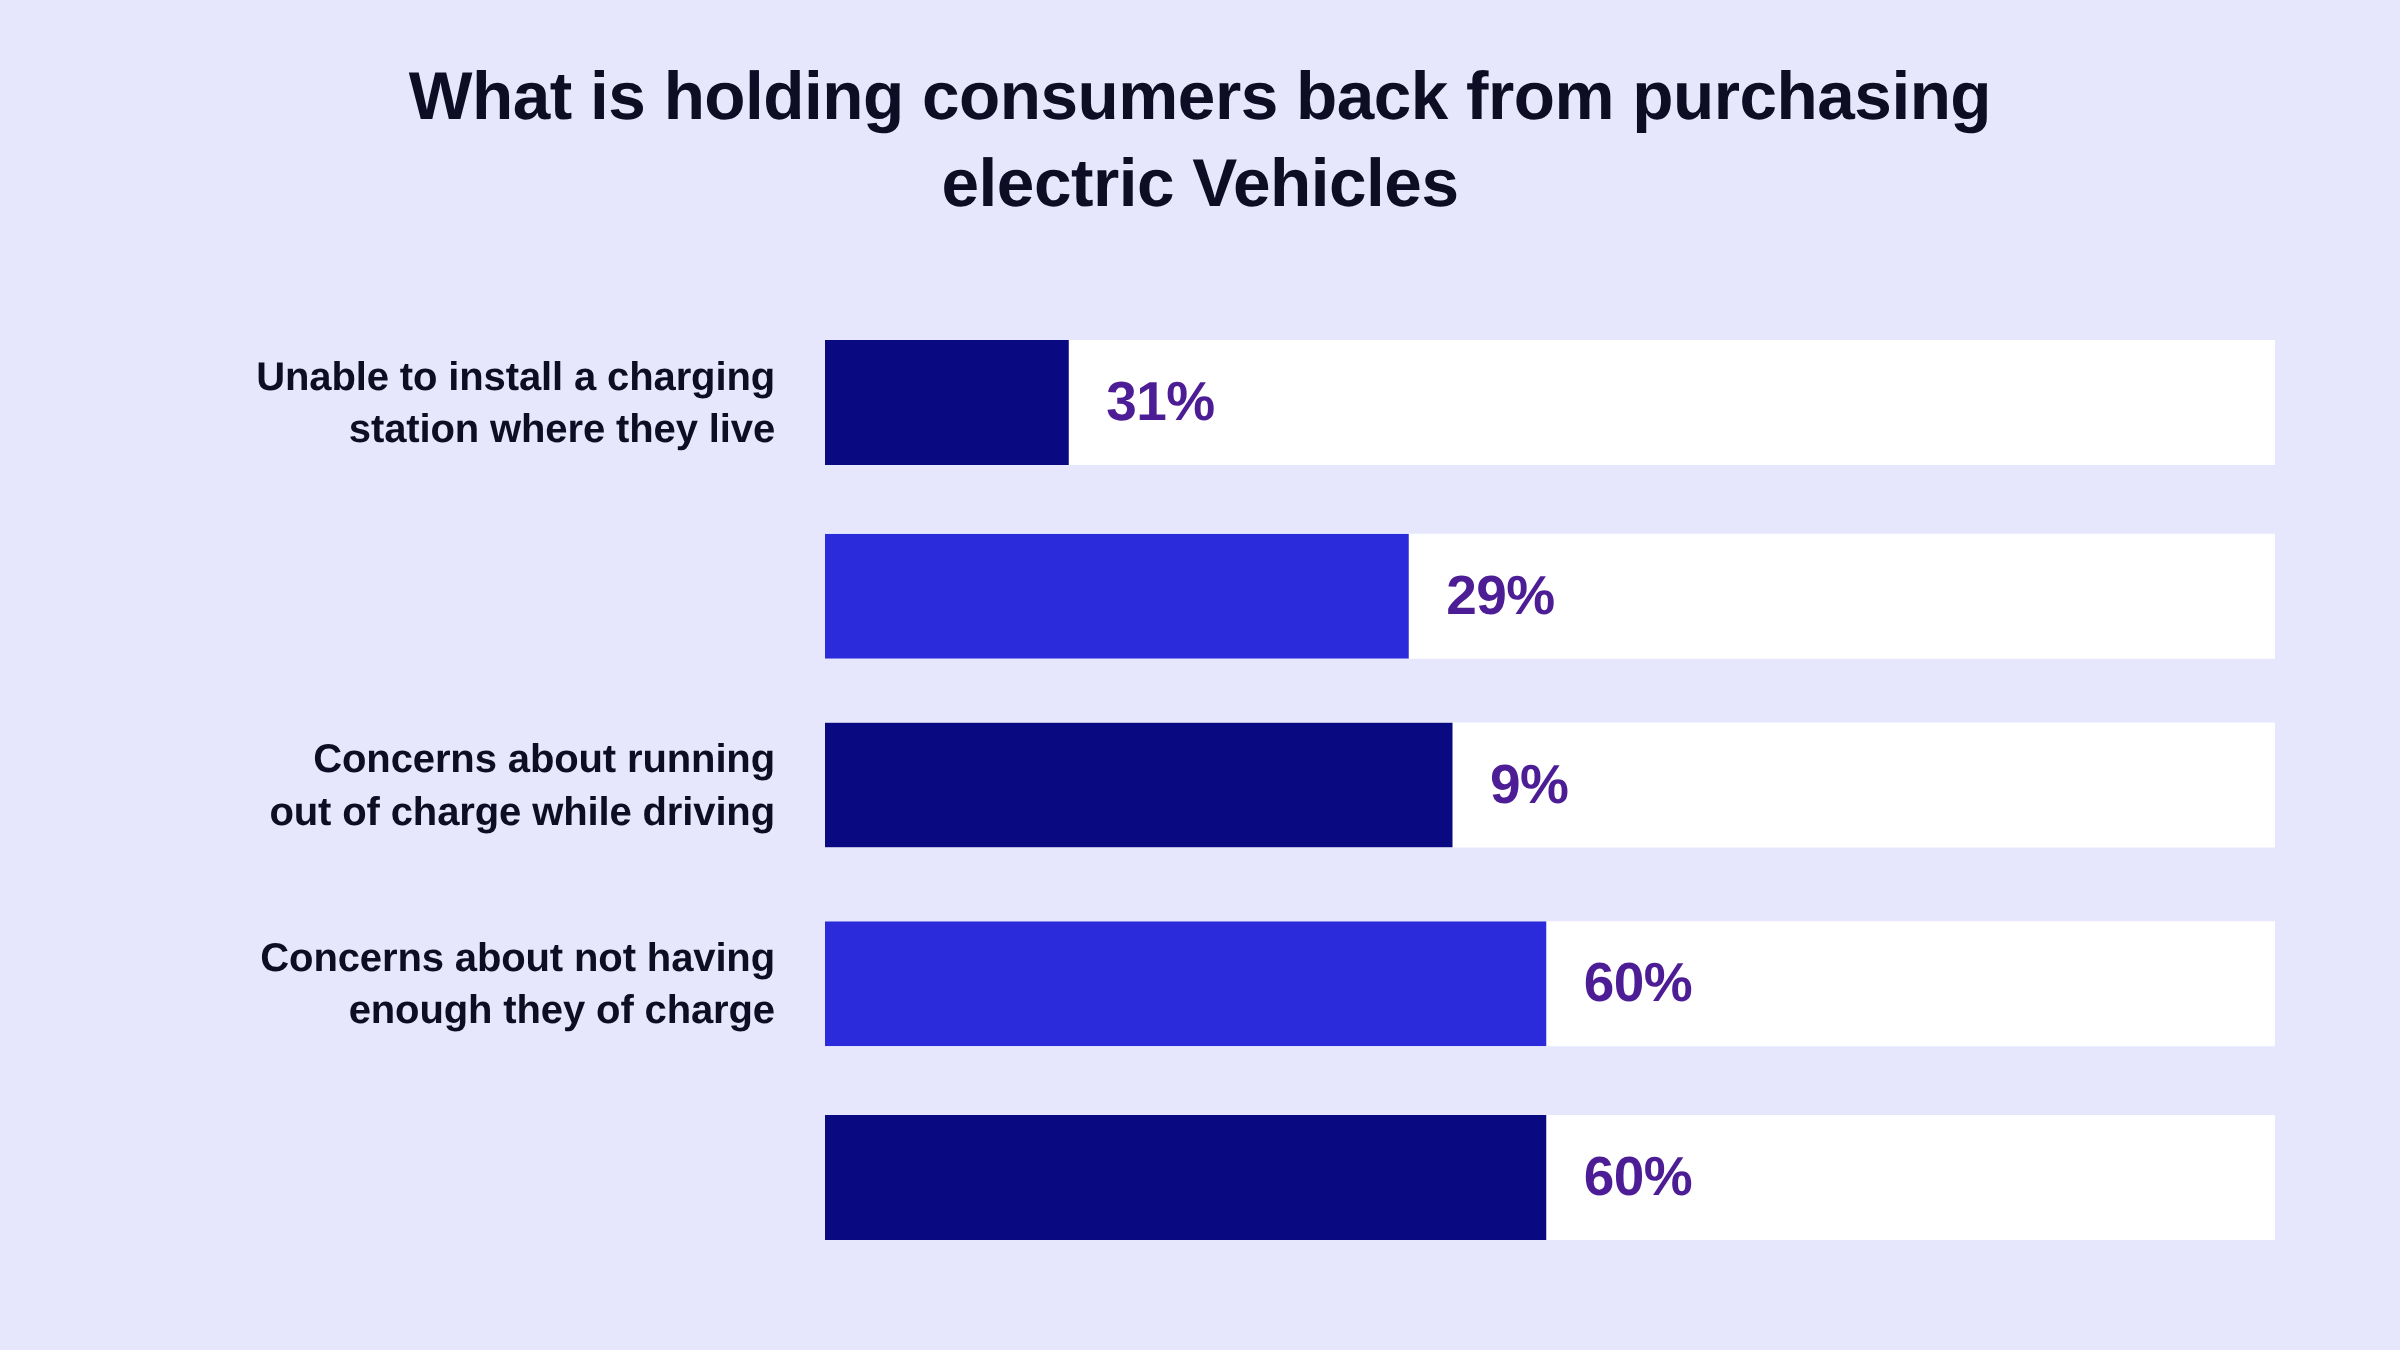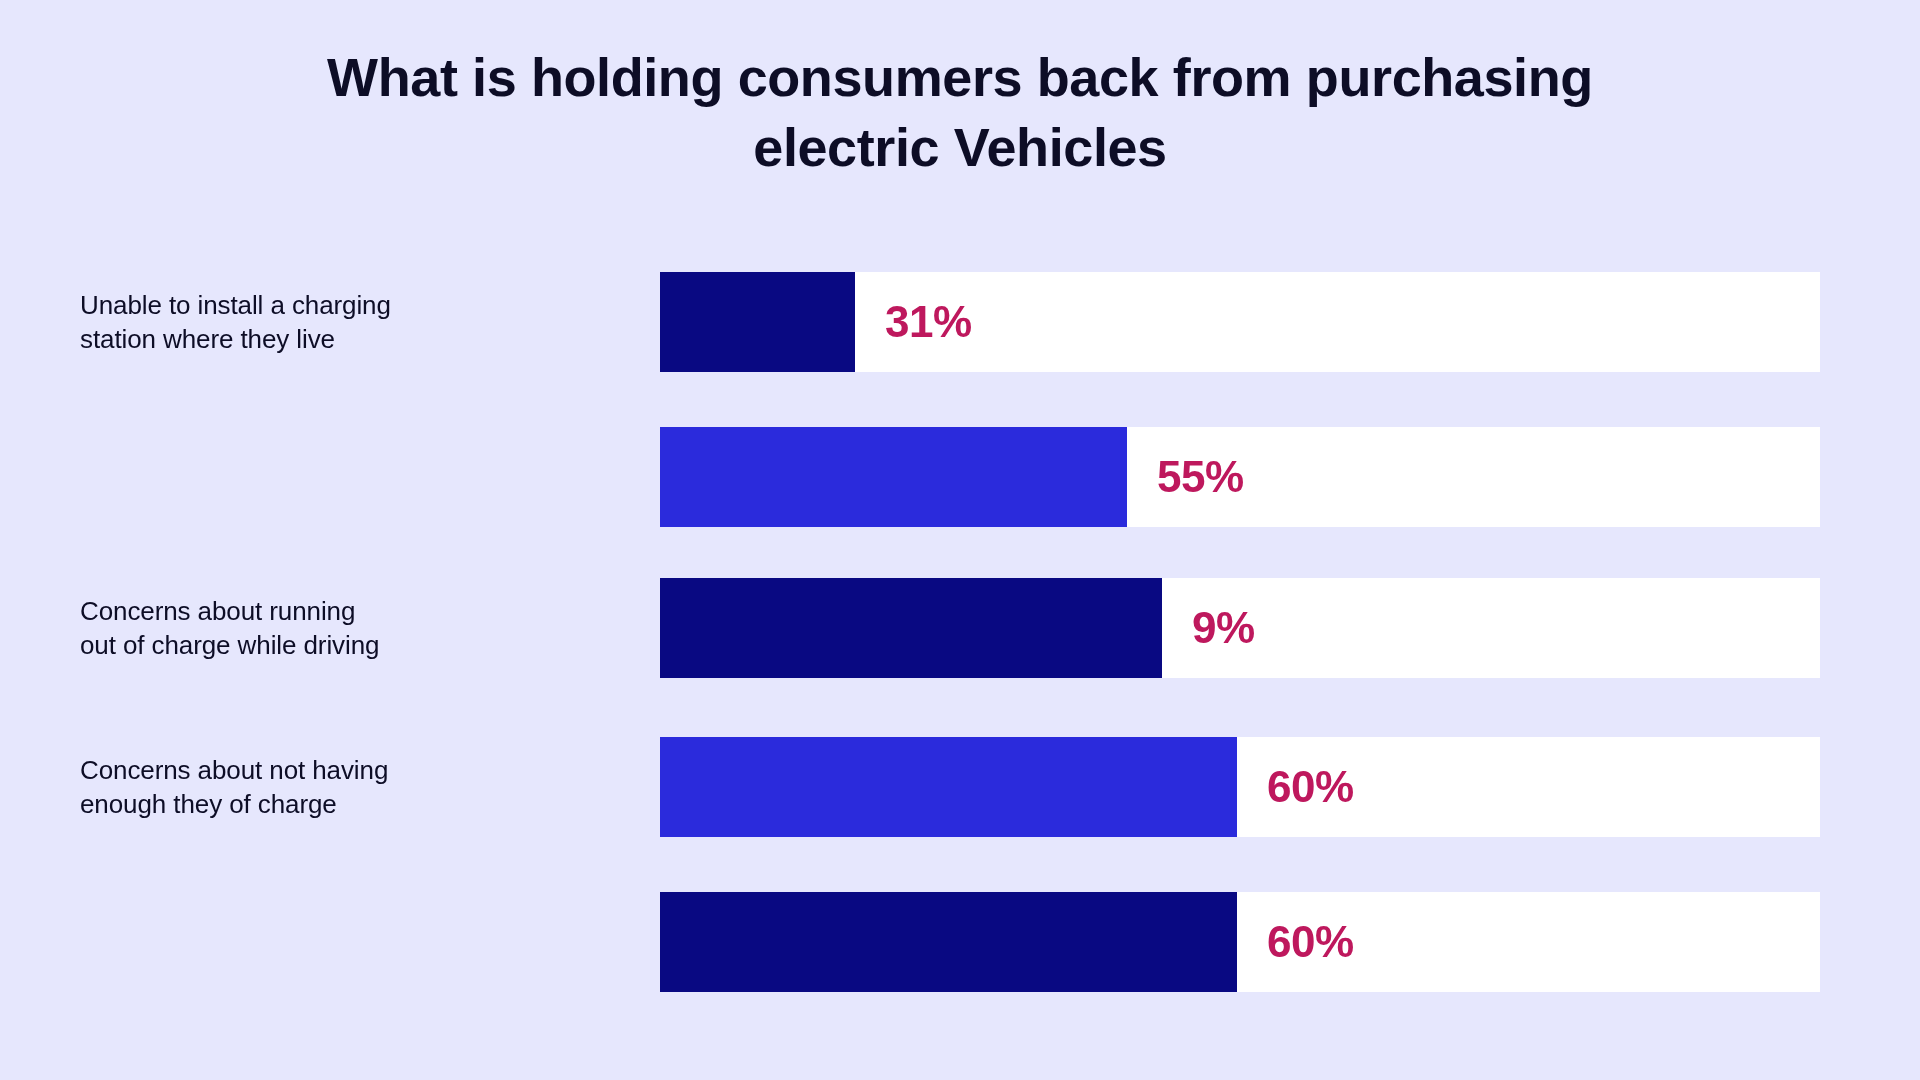--- a/index.html
+++ b/index.html
@@ -56,23 +56,24 @@
     height: 100px;
     display: block;
   }
 
   .row-label {
     position: absolute;
     left: 80px;
     width: 540px;
     top: 50%;
     transform: translateY(-50%);
-    font-size: 26px;
+    text-align: right;
+    font-size: 32px;
     line-height: 1.32;
-    font-weight: 400;
+    font-weight: 700;
     color: #0d0d26;
     letter-spacing: -0.1px;
     white-space: pre-line;
   }
 
   .bar-track {
     position: absolute;
     left: 660px;
     top: 0;
     width: 1160px;
@@ -87,21 +88,21 @@
     top: 0;
     height: 100px;
   }
 
   .bar-value {
     position: absolute;
     top: 50%;
     transform: translateY(-50%);
     font-size: 44px;
     font-weight: 700;
-    color: #be185d;
+    color: #4c1d95;
     letter-spacing: -0.5px;
     white-space: nowrap;
   }
 </style>
 </head>
 <body>
 
 <div class="chart-canvas">
 
   <div class="chart-title">What is holding consumers back from purchasing
@@ -114,21 +115,21 @@
 station where they live</div>
       <div class="bar-track">
         <div class="bar-fill" style="width:195px;background:#090982;"></div>
         <div class="bar-value" style="left:225px;">31%</div>
       </div>
     </div>
 
     <div class="bar-row" style="top:155px;">
       <div class="bar-track">
         <div class="bar-fill" style="width:467px;background:#2b2bdc;"></div>
-        <div class="bar-value" style="left:497px;">55%</div>
+        <div class="bar-value" style="left:497px;">29%</div>
       </div>
     </div>
 
     <div class="bar-row" style="top:306px;">
       <div class="row-label">Concerns about running
 out of charge while driving</div>
       <div class="bar-track">
         <div class="bar-fill" style="width:502px;background:#090982;"></div>
         <div class="bar-value" style="left:532px;">9%</div>
       </div>

